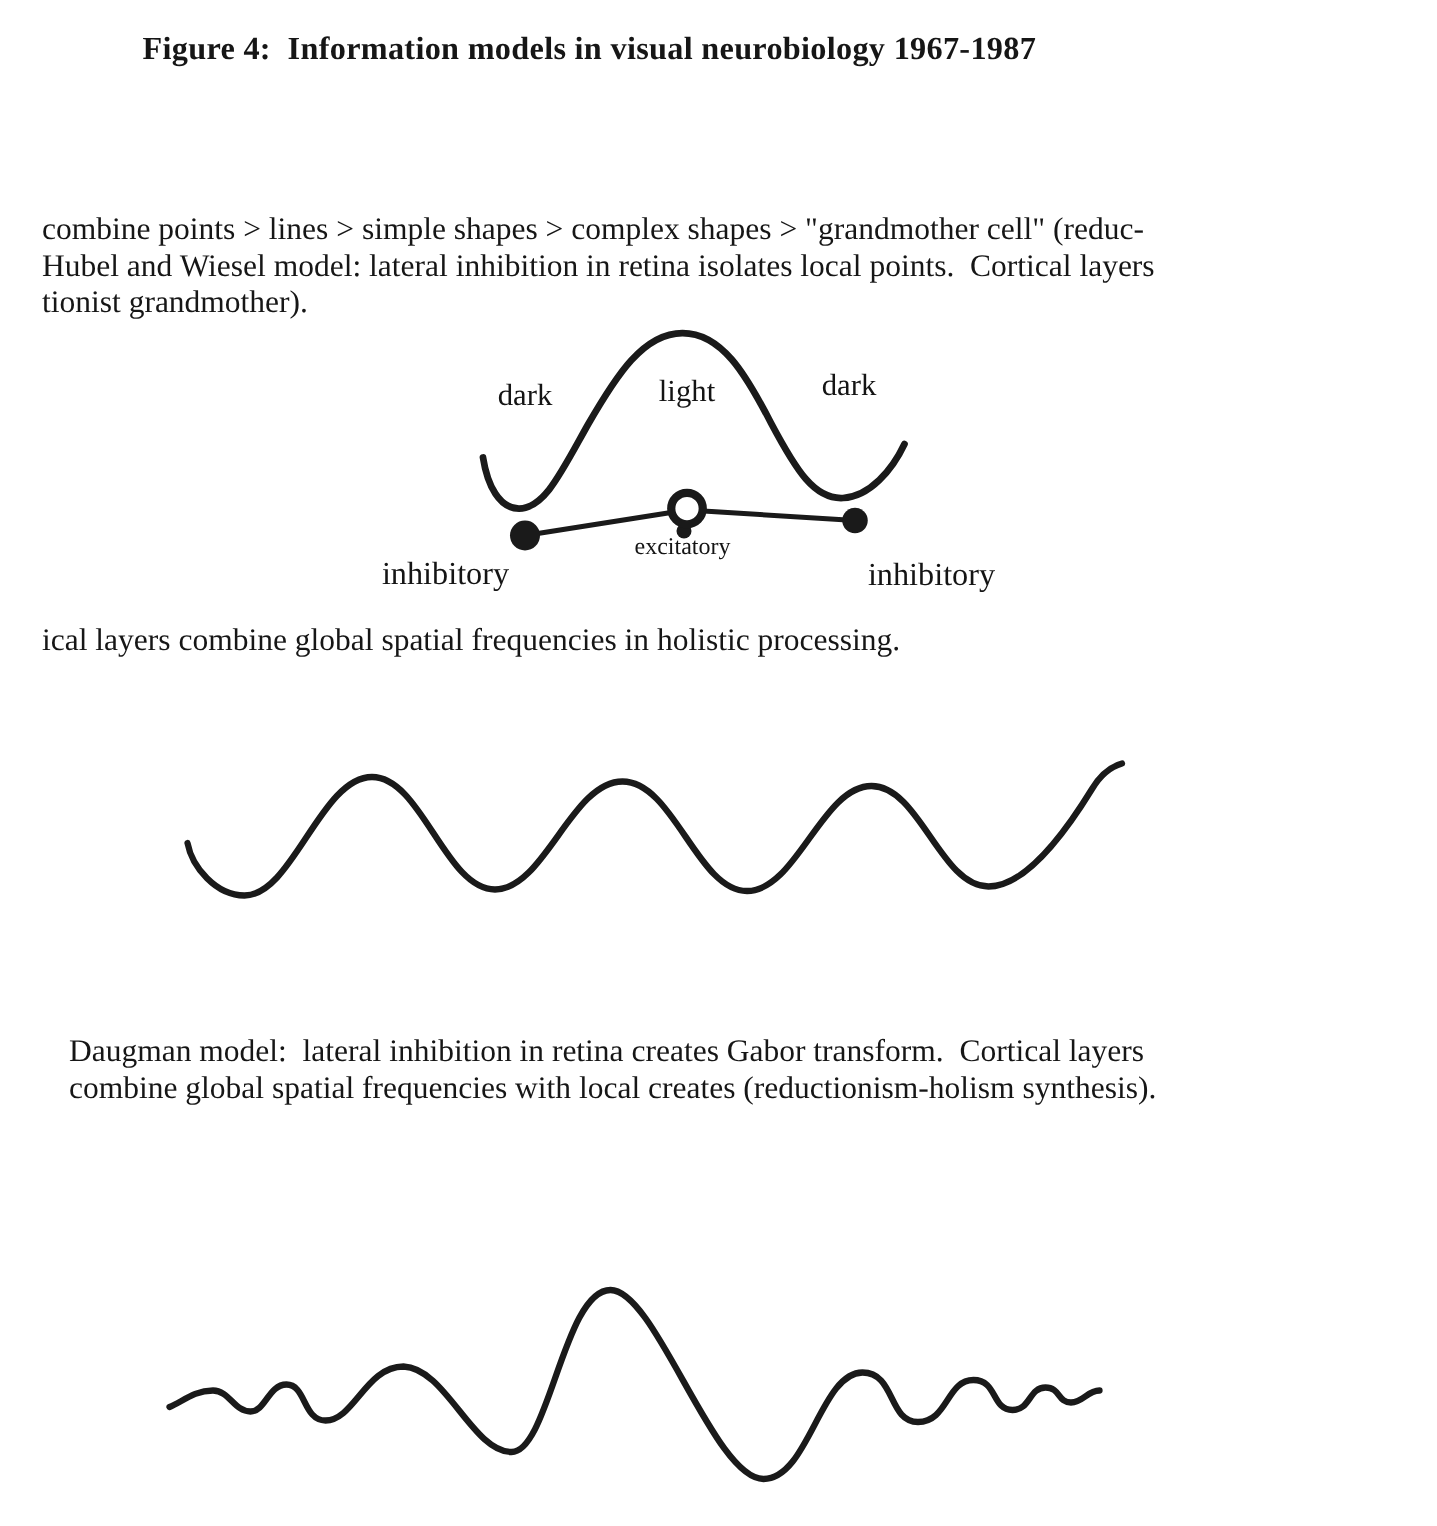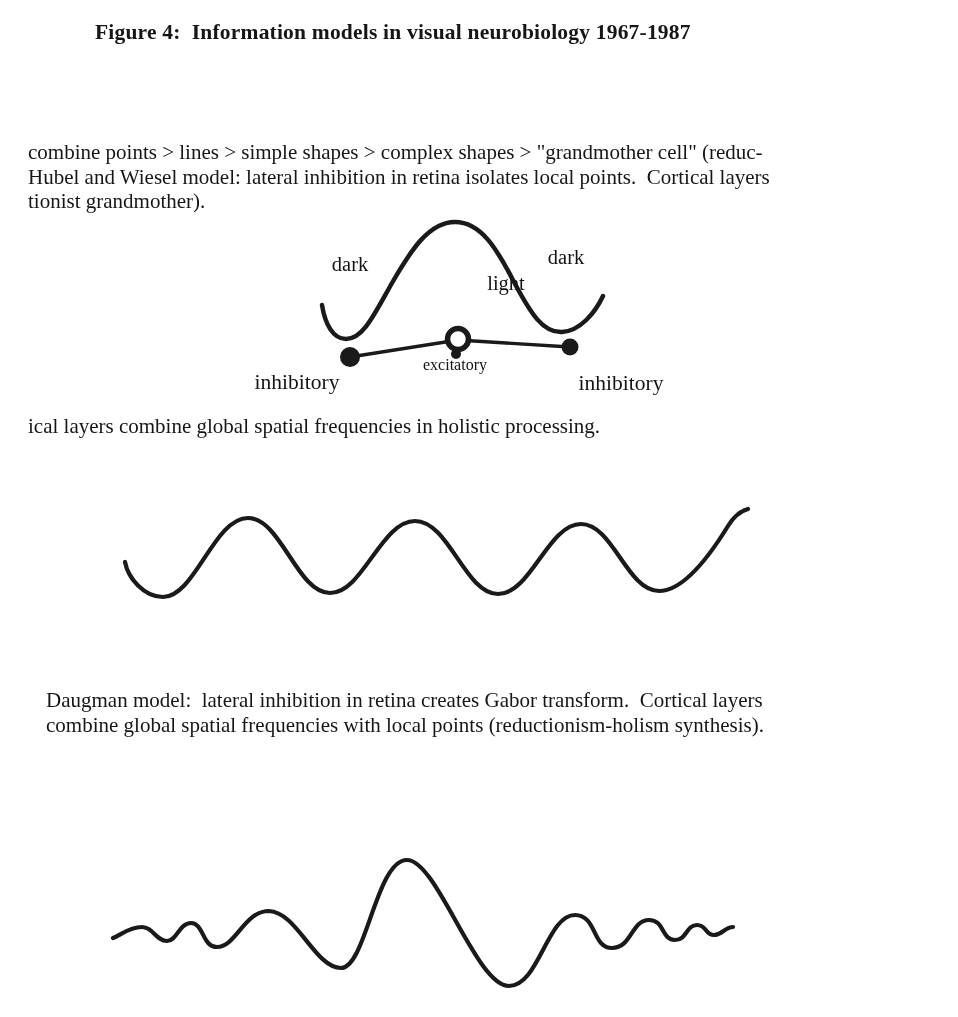--- a/index.html
+++ b/index.html
@@ -68,21 +68,21 @@
 
       <circle cx="206" cy="142" r="5" fill="#1a1a1a"></circle>
 
       <circle cx="100" cy="145" r="10" fill="#1a1a1a"></circle>
 
       <circle cx="208" cy="127" r="10.5" fill="#ffffff" stroke="#1a1a1a" stroke-width="5.5"></circle>
 
       <circle cx="320" cy="135" r="8.5" fill="#1a1a1a"></circle>
     </svg>
     <span class="fig-label" style="left:100px; top:41px;">dark</span>
-    <span class="fig-label" style="left:208px; top:60px;margin-left:48px;">light</span>
+    <span class="fig-label" style="left:208px; top:38px;">light</span>
     <span class="fig-label" style="left:316px; top:34px;">dark</span>
     <span class="fig-label" style="left:47px; top:158px; font-size:21.5px;">inhibitory</span>
     <span class="fig-label" style="left:205px; top:144px; font-size:16px;">excitatory</span>
     <span class="fig-label" style="left:371px; top:159px; font-size:21.5px;">inhibitory</span>
   </div>
 
   <div class="para" style="top:414px;">
     <span class="line">ical layers combine global spatial frequencies in holistic processing.</span>
   </div>
 
@@ -96,21 +96,21 @@
                C 349 31, 365 104, 398 104
                C 431 104, 448 34, 481 34
                C 513 34, 527 101, 559 101
                C 585 101, 612 62, 628 36
                C 634 26, 641 21, 648 19" fill="none" stroke="#1a1a1a" stroke-width="4.2" stroke-linecap="round"></path>
     </svg>
   </div>
 
   <div class="para" style="top:688px;margin-left:18px;">
     <span class="line">Daugman model:  lateral inhibition in retina creates Gabor transform.  Cortical layers</span>
-    <span class="line">combine global spatial frequencies with local points (reductionism-holism synthesis).</span>
+    <span class="line">combine global spatial frequencies with local creates (reductionism-holism synthesis).</span>
   </div>
 
   <div class="figure" style="left:85px; top:832px; width:680px; height:180px;">
     <svg width="680" height="180" viewBox="0 0 680 180">
       <path d="M 28 106
                C 36 103, 44 95, 57 95
                C 68 95, 71 109, 82 109
                C 92 109, 94 91, 106 91
                C 119 91, 117 115, 132 115
                C 151 115, 159 79, 184 79

